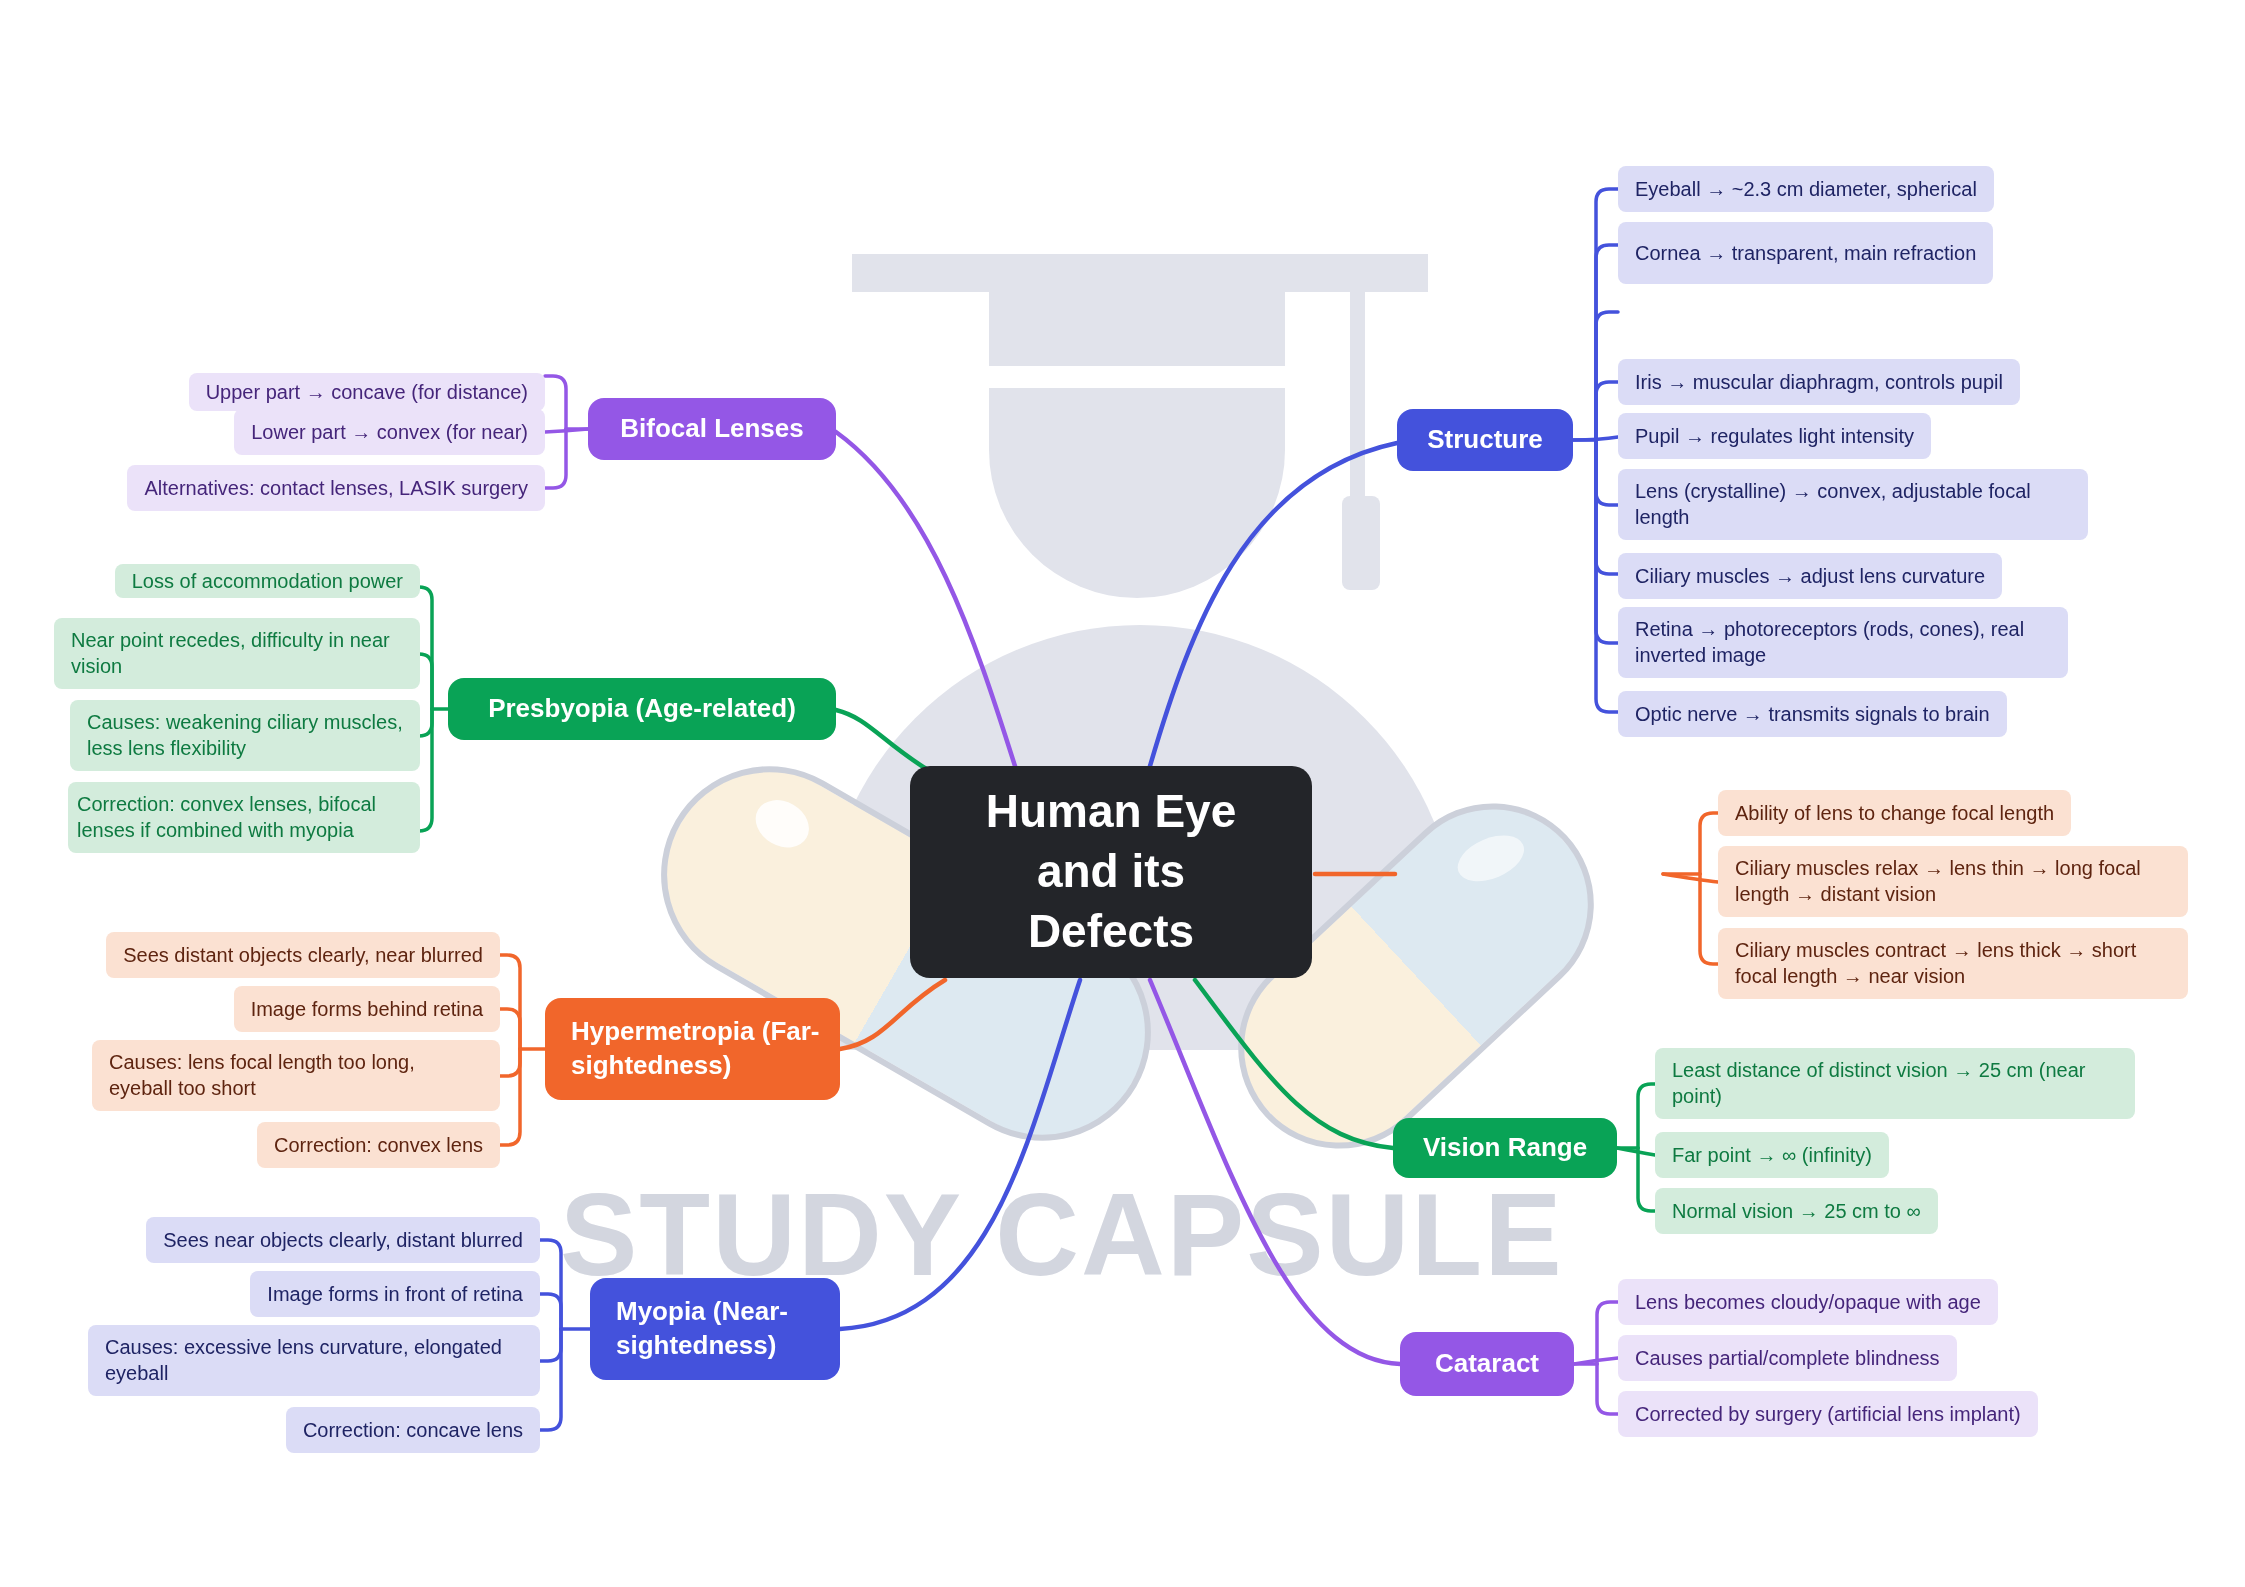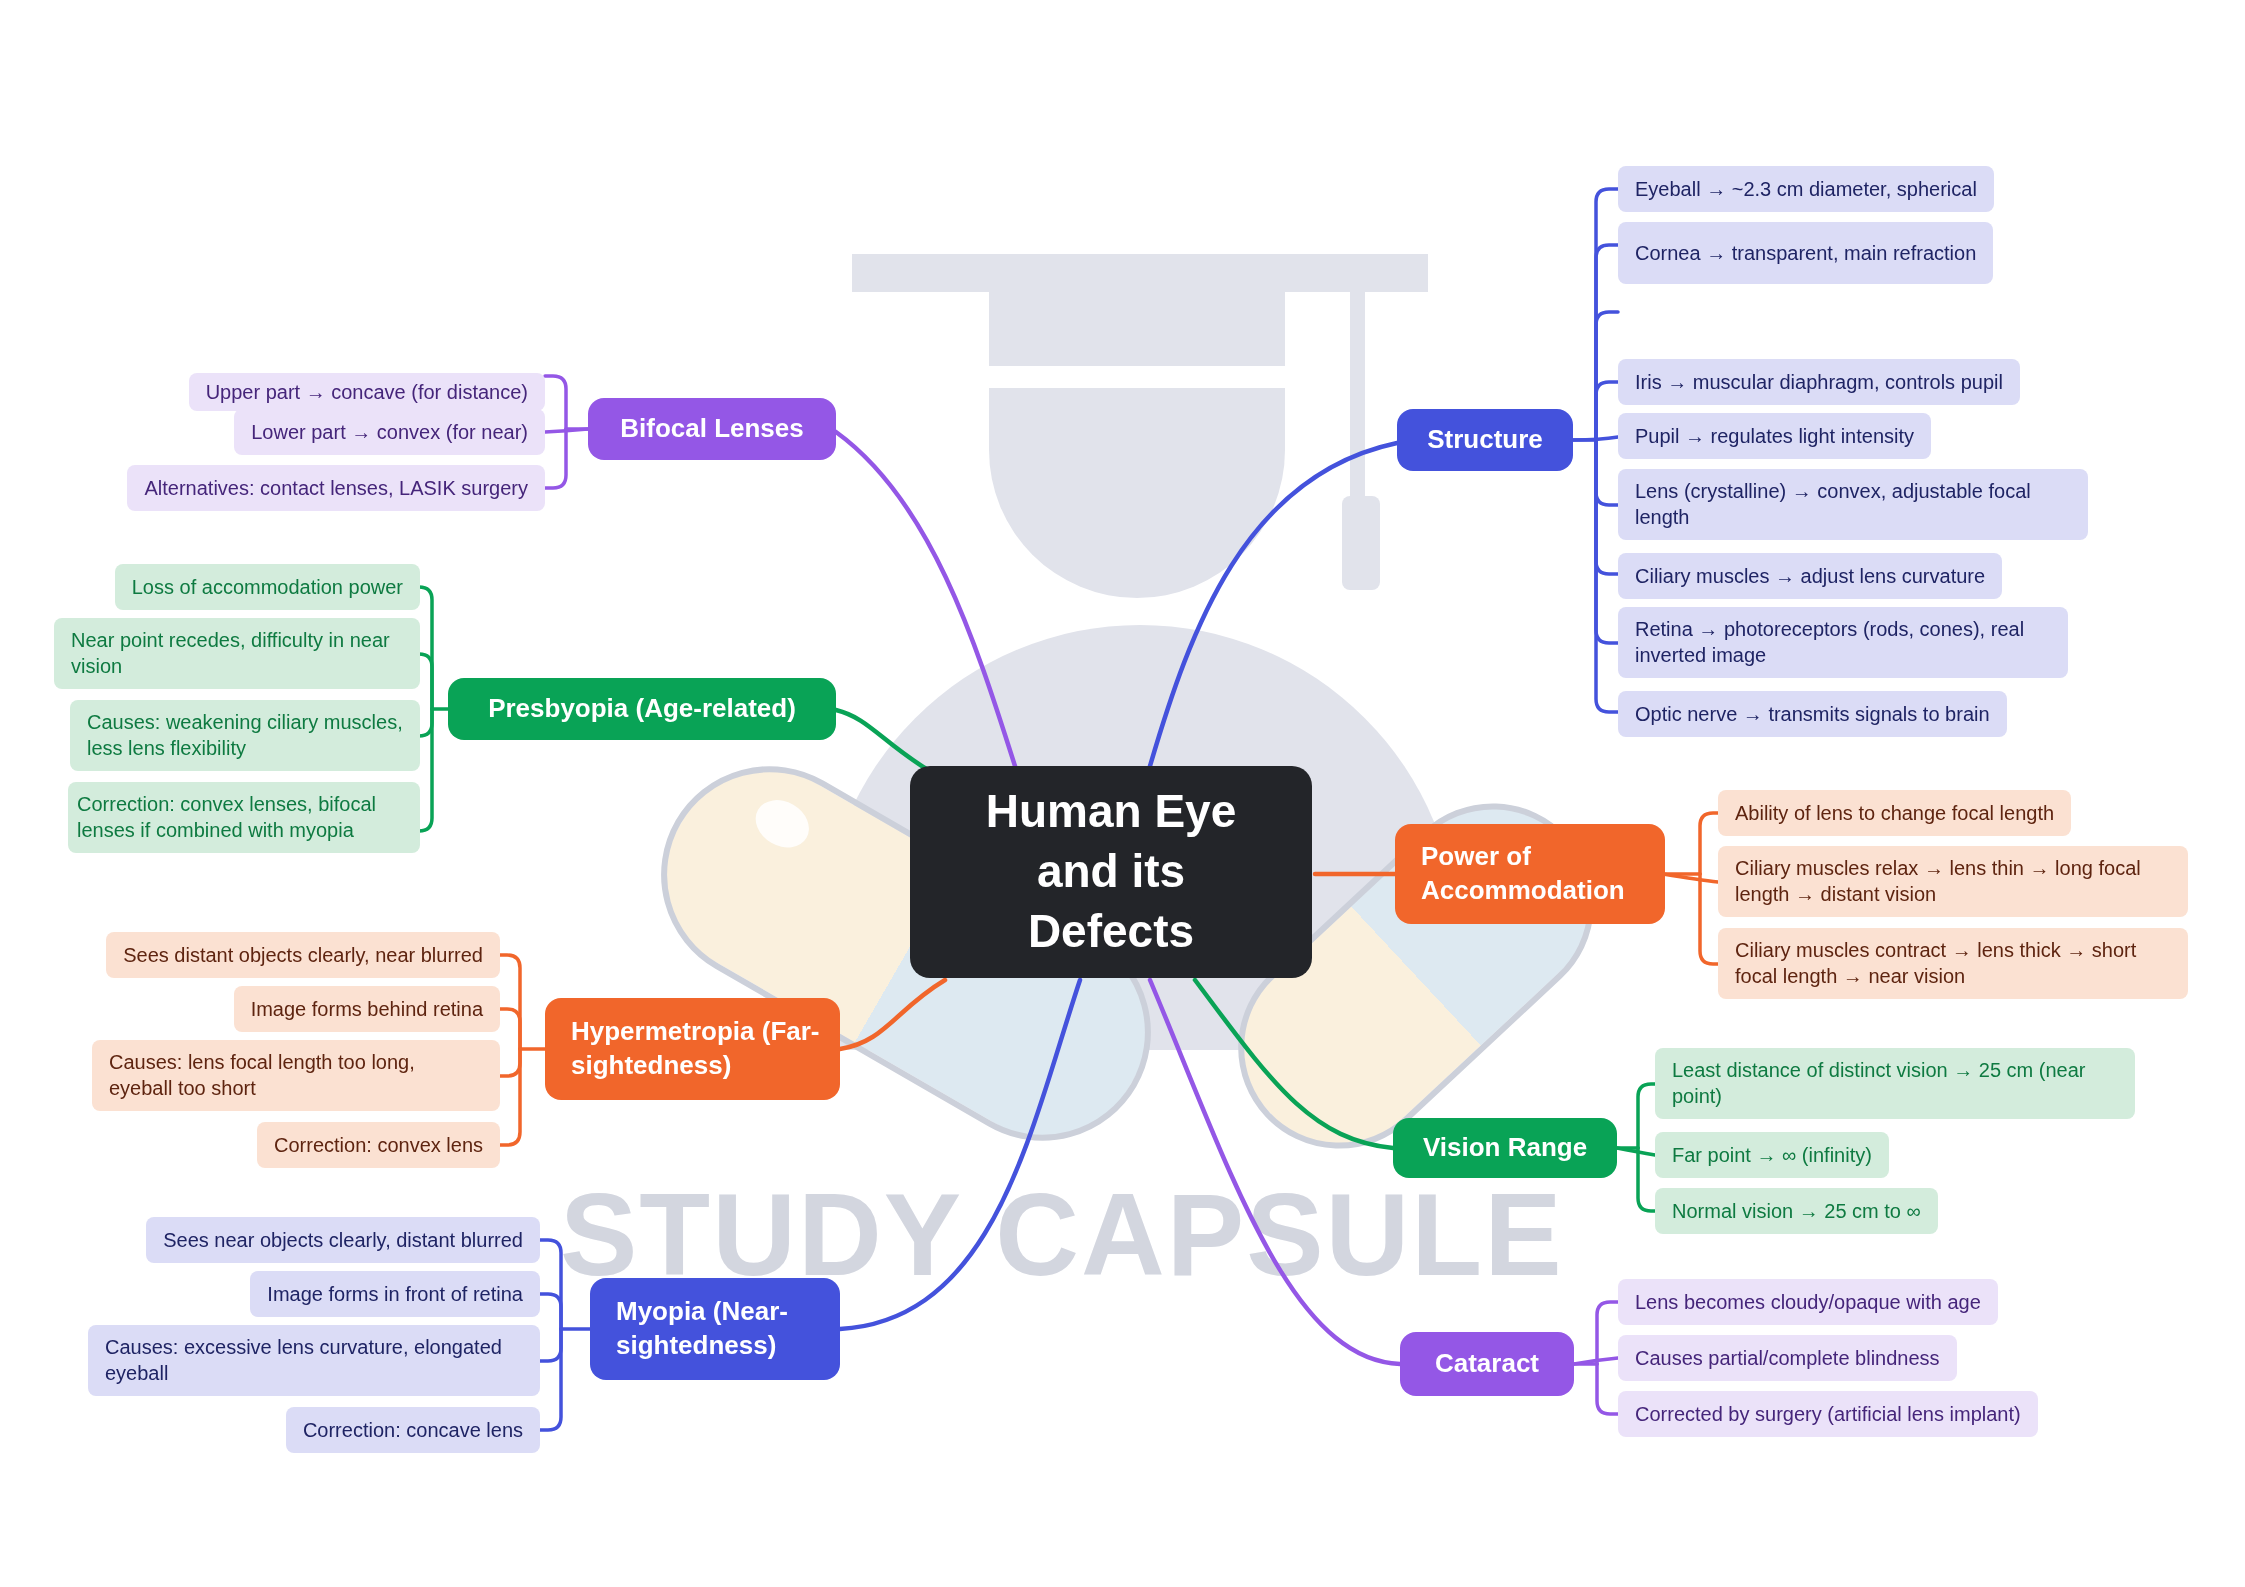--- a/index.html
+++ b/index.html
@@ -142,21 +142,20 @@
       <path d="M561 1329 L561 1253 Q561 1240 548 1240 L540 1240"></path>
       <path d="M561 1329 L561 1307 Q561 1294 548 1294 L540 1294"></path>
       <path d="M561 1329 L561 1348 Q561 1361 548 1361 L540 1361"></path>
       <path d="M561 1329 L561 1417 Q561 1430 548 1430 L540 1430"></path>
     </g>
   </svg>
 
   <div class="center-node">Human Eye and its Defects</div>
 
   <div class="bnode n-blue" style="left:1397px;top:409px;width:176px;height:62px;">Structure</div>
-  <div class="bnode n-orange left-text" style="left:1395px;top:824px;width:270px;height:100px;">Power of Accommodation</div>
   <div class="bnode n-green" style="left:1393px;top:1118px;width:224px;height:60px;">Vision Range</div>
   <div class="bnode n-purple" style="left:1400px;top:1332px;width:174px;height:64px;">Cataract</div>
   <div class="bnode n-purple" style="left:588px;top:398px;width:248px;height:62px;">Bifocal Lenses</div>
   <div class="bnode n-green" style="left:448px;top:678px;width:388px;height:62px;">Presbyopia (Age-related)</div>
   <div class="bnode n-orange left-text" style="left:545px;top:998px;width:295px;height:102px;">Hypermetropia (Far-sightedness)</div>
   <div class="bnode n-blue left-text" style="left:590px;top:1278px;width:250px;height:102px;">Myopia (Near-sightedness)</div>
 
   <div class="leaf lv-blue" style="left:1618px;top:166px;height:46px;">Eyeball → ~2.3 cm diameter, spherical</div>
   <div class="leaf lv-blue" style="left:1618px;top:222px;height:62px;">Cornea → transparent, main refraction</div>
   <div class="leaf lv-blue" style="left:1618px;top:359px;height:46px;">Iris → muscular diaphragm, controls pupil</div>
@@ -175,21 +174,21 @@
   <div class="leaf lv-green" style="left:1655px;top:1188px;height:46px;">Normal vision → 25 cm to ∞</div>
 
   <div class="leaf lv-purple" style="left:1618px;top:1279px;height:46px;">Lens becomes cloudy/opaque with age</div>
   <div class="leaf lv-purple" style="left:1618px;top:1335px;height:46px;">Causes partial/complete blindness</div>
   <div class="leaf lv-purple" style="left:1618px;top:1391px;height:46px;">Corrected by surgery (artificial lens implant)</div>
 
   <div class="leaf lv-purple" style="right:1700px;top:373px;height:38px;">Upper part → concave (for distance)</div>
   <div class="leaf lv-purple" style="right:1700px;top:409px;height:46px;">Lower part → convex (for near)</div>
   <div class="leaf lv-purple" style="right:1700px;top:465px;height:46px;">Alternatives: contact lenses, LASIK surgery</div>
 
-  <div class="leaf lv-green" style="right:1825px;top:564px;height:46px;">Loss of accommodation power</div>
+  <div class="leaf lv-green" style="right:1825px;top:564px;height:34px;">Loss of accommodation power</div>
   <div class="leaf lv-green multi" style="right:1825px;top:618px;width:366px;">Near point recedes, difficulty in near vision</div>
   <div class="leaf lv-green multi" style="right:1825px;top:700px;width:350px;">Causes: weakening ciliary muscles, less lens flexibility</div>
   <div class="leaf lv-green multi" style="right:1825px;top:782px;width:352px;padding-left:9px;">Correction: convex lenses, bifocal lenses if combined with myopia</div>
 
   <div class="leaf lv-orange" style="right:1745px;top:932px;height:46px;">Sees distant objects clearly, near blurred</div>
   <div class="leaf lv-orange" style="right:1745px;top:986px;height:46px;">Image forms behind retina</div>
   <div class="leaf lv-orange multi" style="right:1745px;top:1040px;width:408px;">Causes: lens focal length too long, eyeball too short</div>
   <div class="leaf lv-orange" style="right:1745px;top:1122px;height:46px;">Correction: convex lens</div>
 
   <div class="leaf lv-blue" style="right:1705px;top:1217px;height:46px;">Sees near objects clearly, distant blurred</div>

